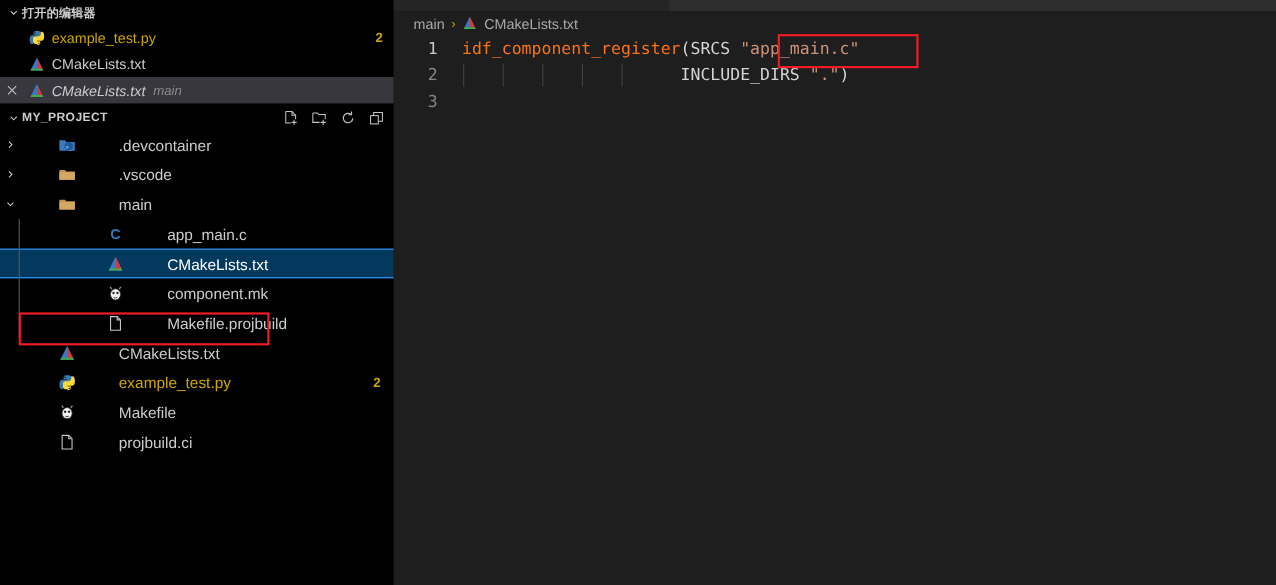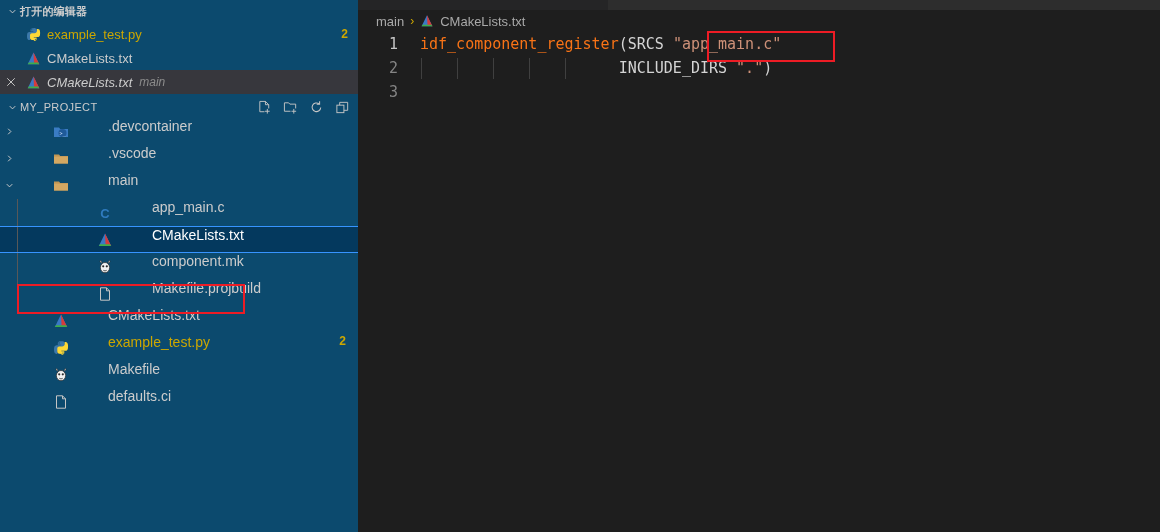--- a/index.html
+++ b/index.html
@@ -7,21 +7,21 @@
     width: 1160px; height: 532px;
     background: #1e1e1e;
     font-family: "Liberation Sans", sans-serif;
     overflow: hidden;
   }
   .app { display: flex; width: 1160px; height: 532px; position: relative; }
 
   
   .sidebar {
     width: 358px; height: 532px;
-    background: #0c4a6e;
+    background: #000000;
     display: flex; flex-direction: column;
     flex: 0 0 358px;
     position: relative;
   }
 
   
   .oe-header {
     height: 22px;
     display: flex; align-items: center;
     padding-left: 4px;
@@ -66,31 +66,31 @@
     margin-left: auto;
     color: #cca700; font-size: 12px; font-weight: bold;
   }
   .name-yellow { color: #cca700; }
 
   
   .exp-header {
     height: 22px; margin-top: 2px;
     display: flex; align-items: center;
     padding-left: 4px; padding-right: 8px;
-    color: #cccccc; font-size: 11px; font-weight: normal;
+    color: #cccccc; font-size: 11px; font-weight: bold;
     letter-spacing: .35px;
   }
   .exp-actions { margin-left: auto; display: flex; gap: 10px; }
   .exp-actions .act { width: 16px; height: 16px; color: #c5c5c5; display:flex; align-items:center; justify-content:center; }
 
   
   .tree { position: relative; }
   .tree-row {
     height: 27px;
-    display: flex; 
+    display: flex; align-items: center;
     padding-right: 12px;
     color: #cccccc; font-size: 14px;
     white-space: nowrap;
     position: relative;
     gap: 32px;
   }
   .tree-row.selected {
     background: #04395e;
     border-top: 1px solid #3794ff;
     border-bottom: 1px solid #3794ff;
@@ -413,21 +413,21 @@
 
 
       <div class="tree-row">
         <span class="chev blank"></span>
         <span class="file-icon">
           <svg width="16" height="16" viewBox="0 0 16 16">
             <path d="M3.5 1.8 H9.5 L12.5 4.8 V14.2 H3.5 Z" fill="none" stroke="#c5c5c5" stroke-width="1"></path>
             <path d="M9.5 1.8 V4.8 H12.5" fill="none" stroke="#c5c5c5" stroke-width="1"></path>
           </svg>
         </span>
-        <span class="tree-label">defaults.ci</span>
+        <span class="tree-label">projbuild.ci</span>
       </div>
 
 
     </div>
   </div>
 
   <div class="editor">
 
     <div class="tabstrip">
       <span class="tab-a"></span>

